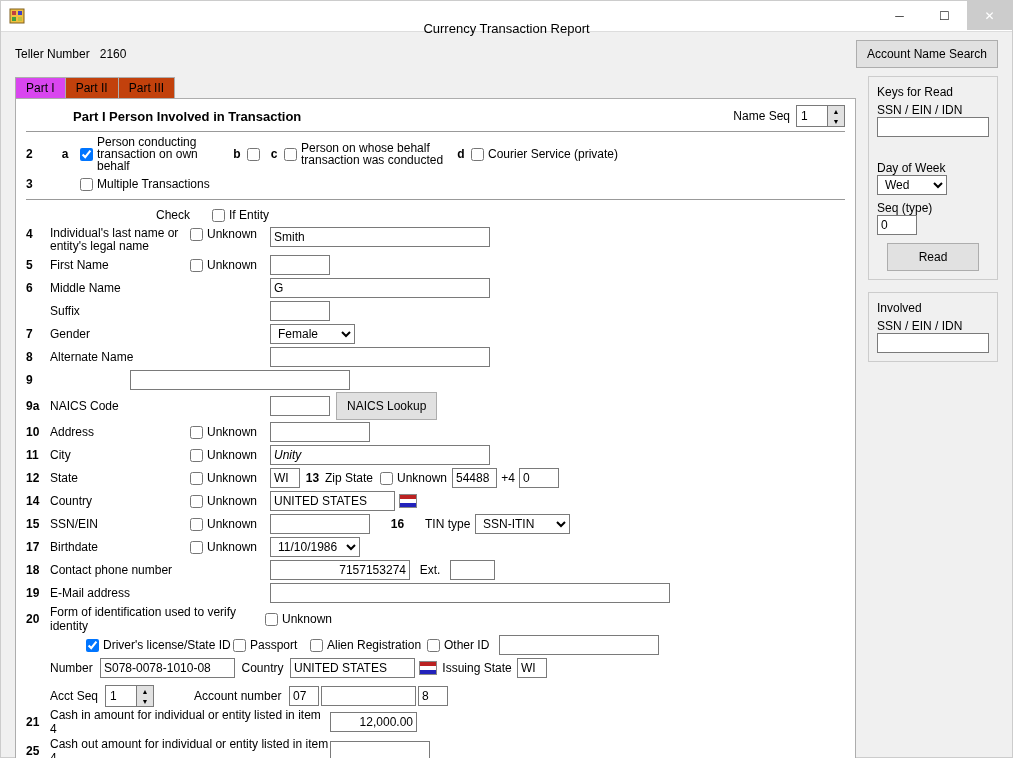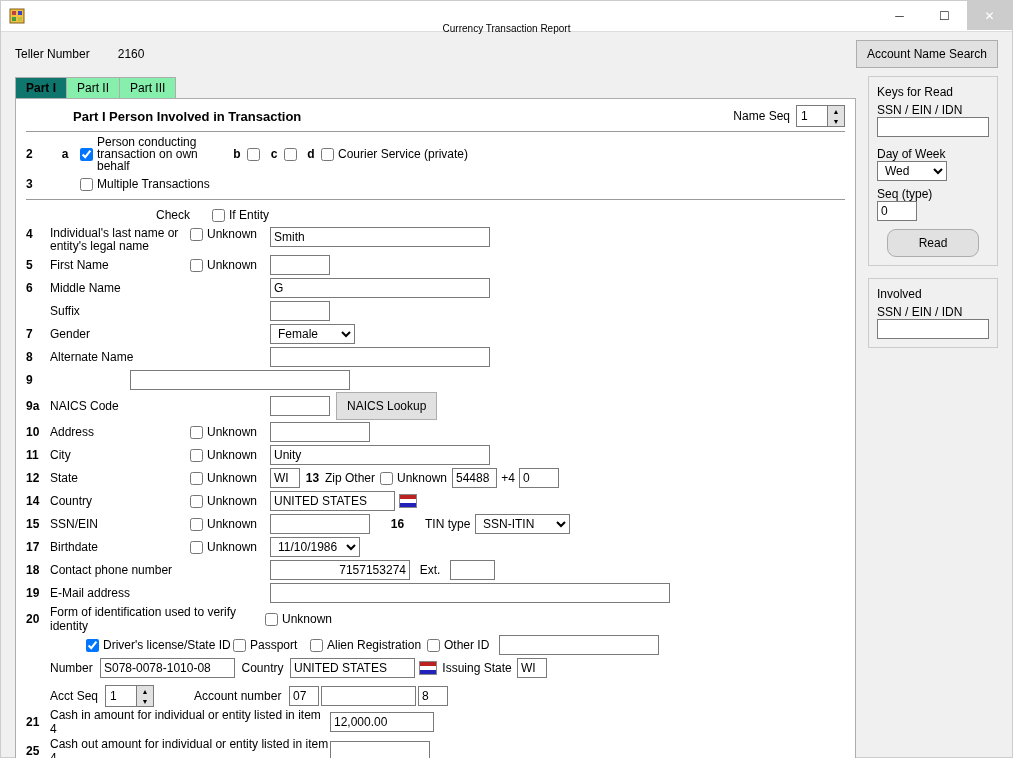--- a/index.html
+++ b/index.html
@@ -8,22 +8,22 @@
 .titlebar .icon{position:absolute;left:8px;top:7px;width:16px;height:16px;}
 .titlebar .wincontrols{position:absolute;right:0;top:0;display:flex;}
 .titlebar .wincontrols div{width:45px;height:29px;display:flex;align-items:center;justify-content:center;font-family:Arial;color:#333;}
 .titlebar .wincontrols .close{background:#ccc;color:#fff;}
 .topbar{display:flex;align-items:center;padding:8px 14px;}
 .topbar .spacer{flex:1;}
 .btn{background:#e1e1e1;border:1px solid #adadad;padding:2px 10px;height:22px;display:inline-flex;align-items:center;justify-content:center;cursor:pointer;}
 .content{flex:1;display:flex;padding:0 14px 10px 14px;gap:12px;}
 .main{flex:1;display:flex;flex-direction:column;}
 .tabs{display:flex;align-items:flex-end;height:22px;}
-.tab{padding:3px 10px;border:1px solid #adadad;border-bottom:none;background:#86efac;cursor:pointer;margin-right:-1px;font-size:12px;}
-.tab.active{background:#0f766e;font-weight:bold;position:relative;z-index:2;}
+.tab{padding:3px 10px;border:1px solid #adadad;border-bottom:none;background:#c2410c;cursor:pointer;margin-right:-1px;font-size:12px;}
+.tab.active{background:#d946ef;font-weight:normal;position:relative;z-index:2;}
 .tabbody{background:#fff;border:1px solid #adadad;flex:1;padding:6px 10px 10px 10px;overflow:hidden;}
 .section-title{font-weight:bold;font-size:13px;display:flex;align-items:center;}
 .hr{border:none;border-top:1px solid #999;margin:4px 0;}
 .row{display:flex;align-items:center;min-height:22px;margin-bottom:1px;}
 .num{width:24px;font-weight:bold;}
 .lbl{width:140px;}
 .chkcol{width:80px;display:flex;align-items:center;}
 input[type=text],input[type=number],select{border:1px solid #7a7a7a;height:20px;padding:0 3px;font-family:inherit;font-size:12px;box-sizing:border-box;background:#fff;}
 input[type=checkbox]{margin:0 4px 0 0;}
 .redact{background:#000;color:#fff;}
@@ -42,30 +42,30 @@
  <div class="titlebar">
   <span class="icon">
    <svg width="16" height="16">
           <rect x="1" y="1" width="14" height="14" fill="#f0c040" stroke="#806020"></rect>
           <rect x="3" y="3" width="4" height="4" fill="#c04040"></rect>
           <rect x="9" y="3" width="4" height="4" fill="#4040c0"></rect>
           <rect x="3" y="9" width="4" height="4" fill="#40a040"></rect>
           <rect x="9" y="9" width="4" height="4" fill="#c0c040"></rect>
         </svg>
   </span>
-  <span style="font-size:10px;margin-top:24px;">Currency Transaction Report</span>
+  <span style="font-size:13px;margin-top:24px;">Currency Transaction Report</span>
   <div class="wincontrols">
    <div>─</div>
    <div>☐</div>
    <div class="close">✕</div>
   </div>
  </div>
 
  <div class="topbar">
-  <span style="margin-right:28px;">Teller Number</span>
+  <span style="margin-right:10px;">Teller Number</span>
   <span>2160</span>
   <span class="spacer"></span>
   <span class="btn">Account Name Search</span>
  </div>
 
  <div class="content">
   <div class="main">
    <div class="tabs">
     <div class="tab active">Part I</div>
     <div class="tab">Part II</div>
@@ -86,20 +86,21 @@
     <hr class="hr">
     <div class="row">
      <span class="num">2</span>
      <span style="width:30px;font-weight:bold;text-align:center;">a</span>
      <input type="checkbox" checked="" style="">
      <span style="width:130px;line-height:12px;">Person conducting transaction on own behalf</span>
      <span style="width:20px;font-weight:bold;text-align:center;">b</span>
      <input type="checkbox" style="">
      <span style="width:20px;font-weight:bold;text-align:center;">c</span>
      <input type="checkbox" style="">
+     <span style="width:150px;line-height:12px;">Person on whose behalf transaction was conducted</span>
      <span style="width:20px;font-weight:bold;text-align:center;">d</span>
      <input type="checkbox" style="">
      <span>Courier Service (private)</span>
     </div>
     <div class="row">
      <span class="num">3</span>
      <span style="width:30px;"></span>
      <input type="checkbox" style="">
      <span>Multiple Transactions</span>
     </div>
@@ -174,32 +175,32 @@
             </span>
      <input type="text" class="redact" style="width: 100px;" value="1234 Main St">
     </div>
     <div class="row">
      <span class="num">11</span>
             <span class="lbl">City</span>
      <span class="chkcol">
               <input type="checkbox" style="">
               <span>Unknown</span>
             </span>
-     <input type="text" style="width: 220px;" value="Unity">
+     <input type="text" style="width: 220px; font-style: italic;" value="Unity">
     </div>
     <div class="row">
      <span class="num">12</span>
             <span class="lbl">State</span>
      <span class="chkcol">
               <input type="checkbox" style="">
               <span>Unknown</span>
             </span>
      <input type="text" style="width: 30px;" value="WI">
      <span style="width:25px;font-weight:bold;text-align:center;">13</span>
-     <span style="width:55px;">Zip Other</span>
+     <span style="width:55px;">Zip State</span>
      <input type="checkbox" style="">
             <span style="width:55px;">Unknown</span>
      <input type="text" style="width: 45px;" value="54488">
      <span style="width:22px;text-align:center;">+4</span>
      <input type="text" style="width: 40px;" value="0">
     </div>
     <div class="row">
      <span class="num">14</span>
             <span class="lbl">Country</span>
      <span class="chkcol">
@@ -284,42 +285,42 @@
             </span>
      <span style="width:40px;"></span>
      <span style="width:95px;">Account number</span>
      <input type="text" style="width: 30px;" value="07">
      <input type="text" class="redact" style="width: 95px; margin: 0px 2px;" value="888123">
      <input type="text" style="width: 30px;" value="8">
     </div>
     <div class="row">
      <span class="num">21</span>
      <span style="width:280px;">Cash in amount for individual or entity listed in item 4</span>
-     <input type="text" style="width: 104px; text-align: left;" value="12,000.00">
+     <input type="text" style="width: 87px; text-align: right;" value="12,000.00">
     </div>
     <div class="row">
      <span class="num">25</span>
      <span style="width:280px;">Cash out amount for individual or entity listed in item 4</span>
      <input type="text" style="width: 100px; text-align: right;" value="">
     </div>
 
    </div>
   </div>
 
   <div class="side">
    <div class="panel">
     <div>Keys for Read</div>
     <div style="margin-top:4px;">SSN / EIN / IDN</div>
     <input type="text" class="redact" style="width: 100%;" value="123456789">
-    <div style="margin-top:10px;">Day of Week</div>
+    <div style="margin-top:24px;">Day of Week</div>
     <select style="width:70px;"><option>Wed</option></select>
     <div style="margin-top:6px;">Seq (type)</div>
     <input type="text" style="width: 40px;" value="0">
     <div style="text-align:center;margin-top:8px;">
-     <span class="btn" style="width:70px;border-radius:9px;">Read</span>
+     <span class="btn" style="width:70px;">Read</span>
     </div>
    </div>
    <div class="panel">
     <div>Involved</div>
     <div style="margin-top:4px;">SSN / EIN / IDN</div>
     <input type="text" class="redact" style="width: 100%;" value="123-45-6789">
    </div>
   </div>
  </div>
 

